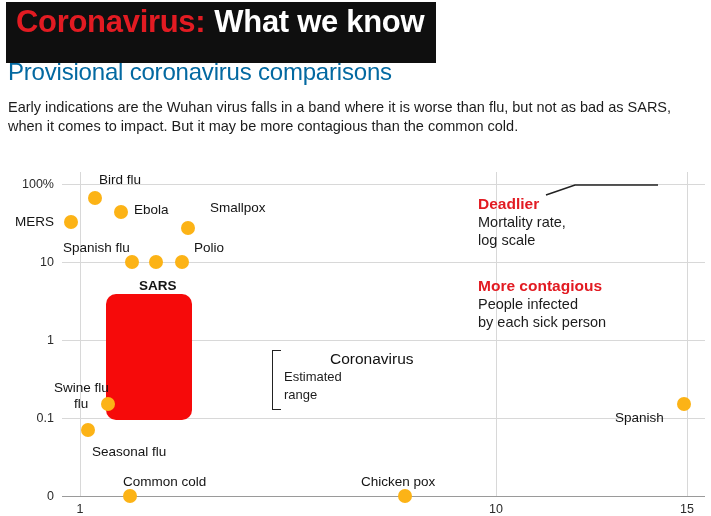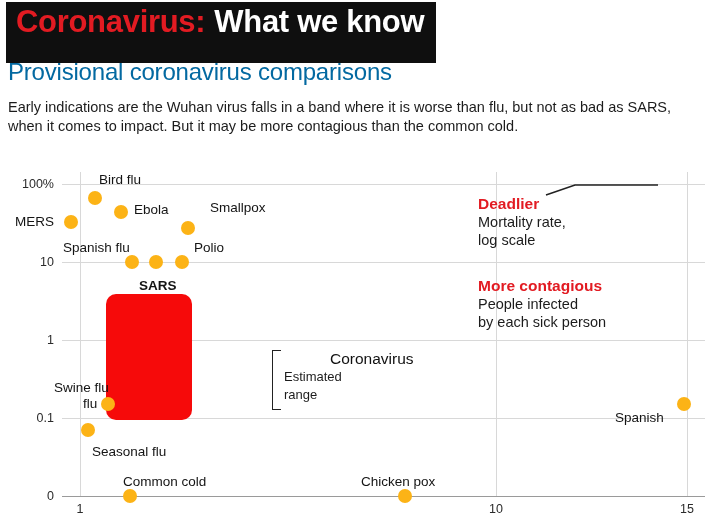--- a/index.html
+++ b/index.html
@@ -253,21 +253,21 @@
       <div class="dot-label" style="left:124px; top:28px;margin-left:24px;">Smallpox</div>
       <div class="dot-label" style="left:1px;   top:68px;">Spanish flu</div>
       <div class="dot-label bold" style="left:77px; top:66px;margin-top:40px;">SARS</div>
       <div class="dot-label" style="left:132px; top:68px;">Polio</div>
       <div class="dot-label" style="left:-8px;  top:208px;">Swine flu</div>
       <div class="dot-label" style="left:30px;  top:272px;">Seasonal flu</div>
       <div class="dot-label" style="left:61px;  top:302px;">Common cold</div>
       <div class="dot-label" style="left:299px; top:302px;">Chicken pox</div>
       <div class="dot-label" style="left:553px; top:238px;">Spanish</div>
 
-      <div class="dot-label" style="left:12px; top:224px;margin-left:9px;">flu</div>
+      <div class="dot-label" style="left:12px; top:224px;">flu</div>
 
       <div class="ytick" style="top:5px;">100%</div>
       <div class="ytick" style="top:83px;">10</div>
       <div class="ytick" style="top:161px;">1</div>
       <div class="ytick" style="top:239px;">0.1</div>
       <div class="ytick" style="top:317px;">0</div>
 
       <div class="xtick" style="left:18px;">1</div>
       <div class="xtick" style="left:434px;">10</div>
       <div class="xtick" style="left:625px;">15</div>

